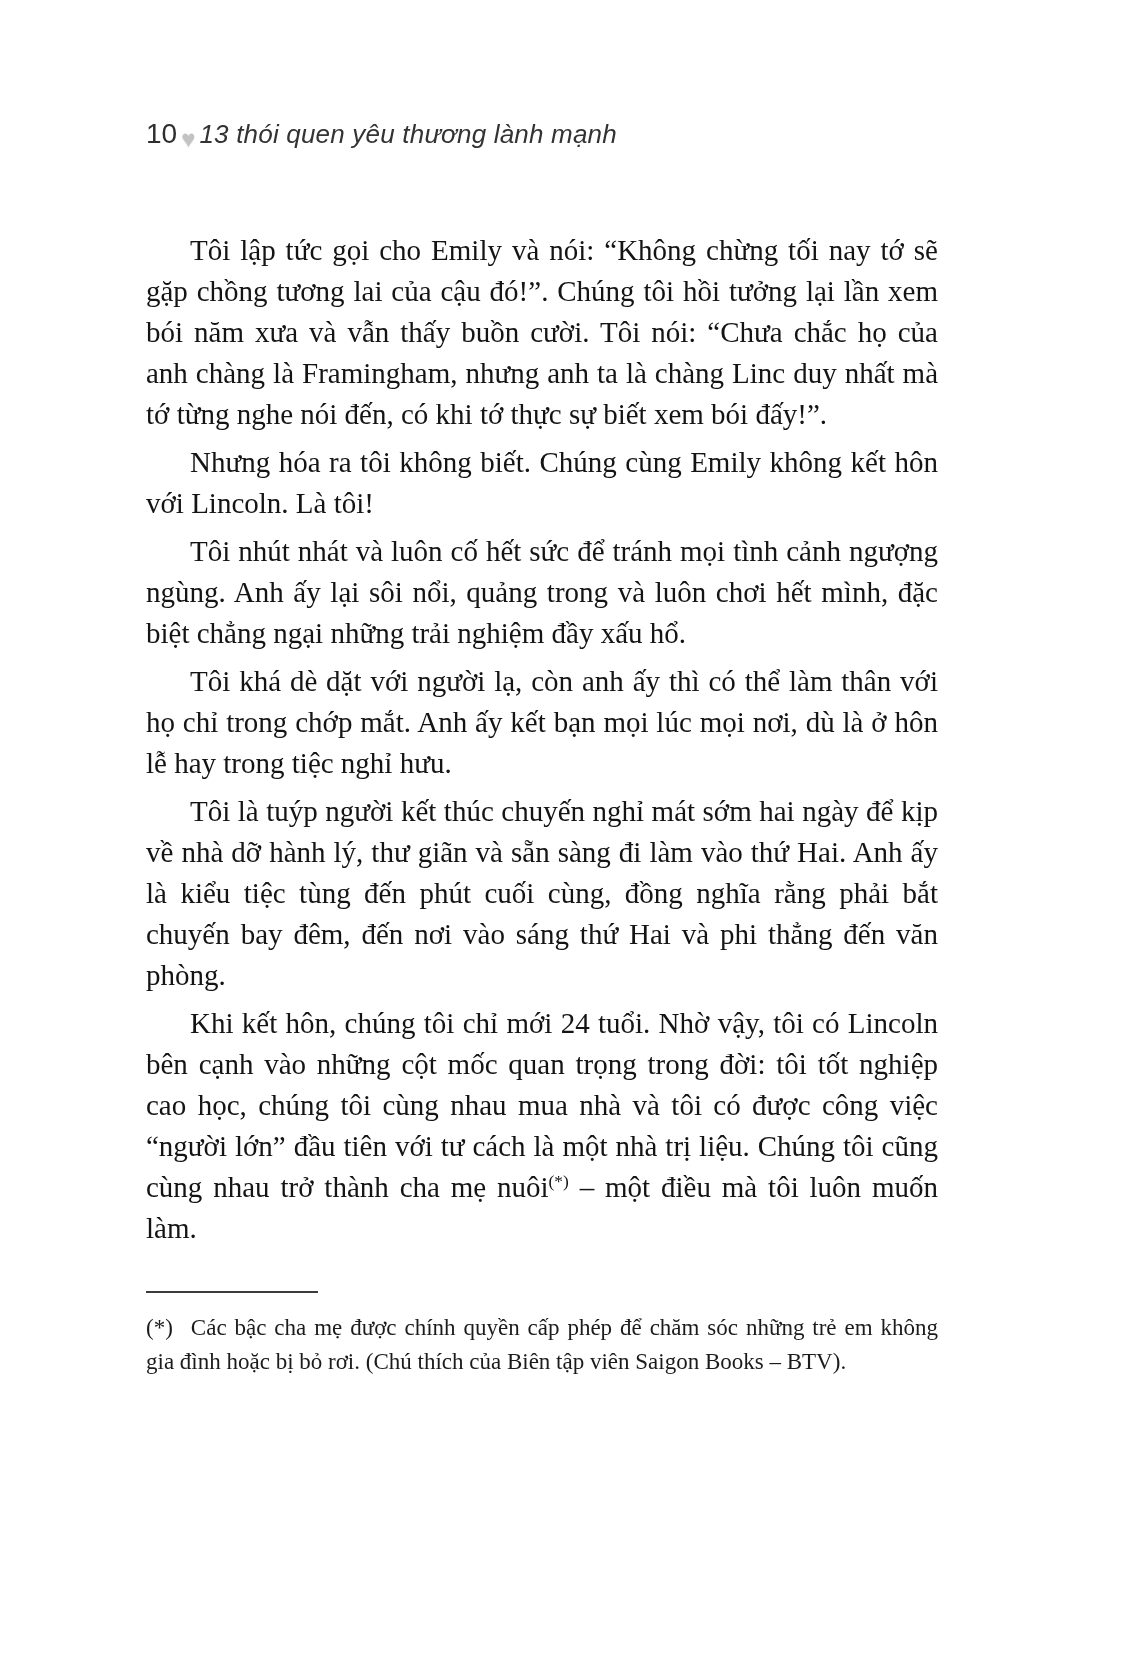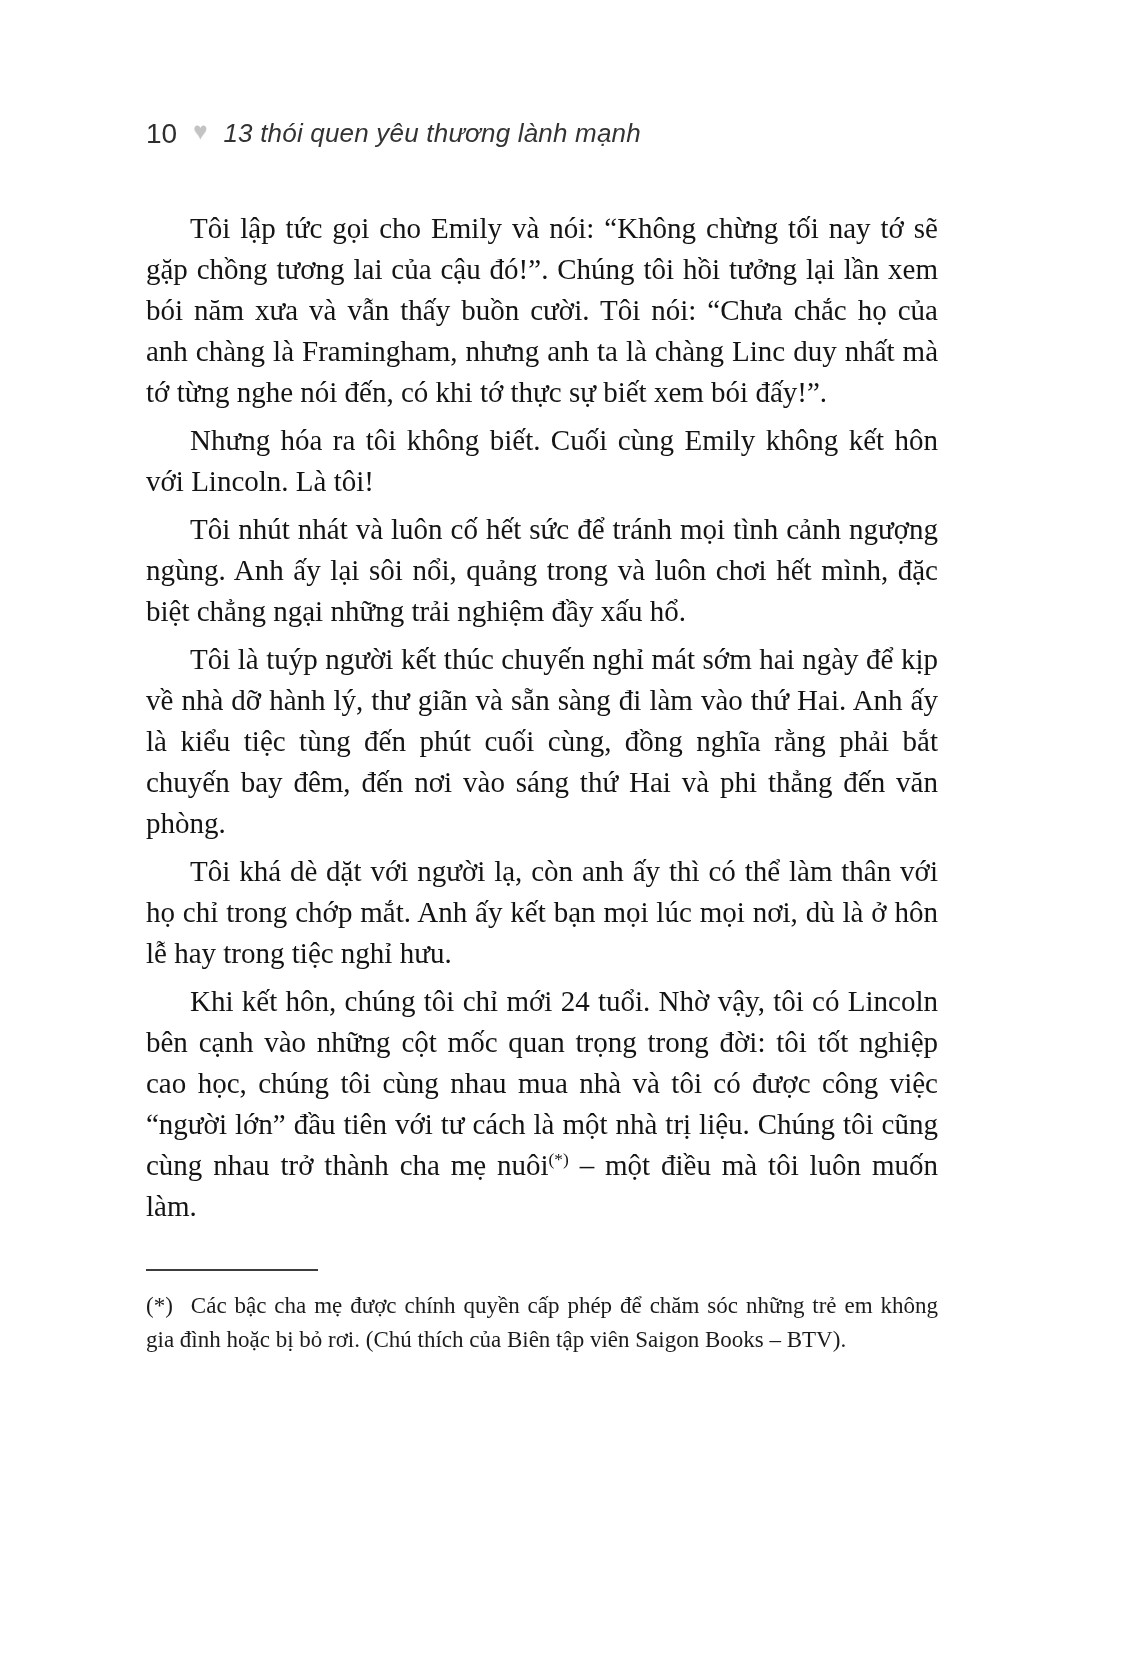--- a/index.html
+++ b/index.html
@@ -16,23 +16,23 @@
     background: #ffffff;
     box-sizing: border-box;
     padding: 118px 188px 0 146px;
     font-family: "Liberation Serif", serif;
     color: #161616;
     overflow: hidden;
   }
   
   .page-header {
     display: flex;
-    align-items: flex-start;
-    gap: 16px;
-    margin-bottom: 58px;
+    align-items: flex-end;
+    gap: 4px;
+    margin-bottom: 80px;
     white-space: nowrap;
   }
   .page-number {
     font-family: "Liberation Sans", sans-serif;
     font-size: 28px;
     font-weight: 400;
     color: #2e2e2e;
   }
   .heart-icon {
     font-size: 24px;
@@ -94,24 +94,24 @@
 <div class="page">
 
   <header class="page-header">
     <span class="page-number">10</span>
     <span class="heart-icon">♥</span>
     <span class="book-title">13 thói quen yêu thương lành mạnh</span>
   </header>
 
   <main class="body-text">
     <p>Tôi lập tức gọi cho Emily và nói: “Không chừng tối nay tớ sẽ gặp chồng tương lai của cậu đó!”. Chúng tôi hồi tưởng lại lần xem bói năm xưa và vẫn thấy buồn cười. Tôi nói: “Chưa chắc họ của anh chàng là Framingham, nhưng anh ta là chàng Linc duy nhất mà tớ từng nghe nói đến, có khi tớ thực sự biết xem bói đấy!”.</p>
-    <p>Nhưng hóa ra tôi không biết. Cuối cùng Emily không kết hôn với Lincoln. Là tôi!</p>
+    <p>Nhưng hóa ra tôi không biết. Chúng cùng Emily không kết hôn với Lincoln. Là tôi!</p>
     <p>Tôi nhút nhát và luôn cố hết sức để tránh mọi tình cảnh ngượng ngùng. Anh ấy lại sôi nổi, quảng trong và luôn chơi hết mình, đặc biệt chẳng ngại những trải nghiệm đầy xấu hổ.</p>
+    <p>Tôi khá dè dặt với người lạ, còn anh ấy thì có thể làm thân với họ chỉ trong chớp mắt. Anh ấy kết bạn mọi lúc mọi nơi, dù là ở hôn lễ hay trong tiệc nghỉ hưu.</p>
     <p>Tôi là tuýp người kết thúc chuyến nghỉ mát sớm hai ngày để kịp về nhà dỡ hành lý, thư giãn và sẵn sàng đi làm vào thứ Hai. Anh ấy là kiểu tiệc tùng đến phút cuối cùng, đồng nghĩa rằng phải bắt chuyến bay đêm, đến nơi vào sáng thứ Hai và phi thẳng đến văn phòng.</p>
-    <p>Tôi khá dè dặt với người lạ, còn anh ấy thì có thể làm thân với họ chỉ trong chớp mắt. Anh ấy kết bạn mọi lúc mọi nơi, dù là ở hôn lễ hay trong tiệc nghỉ hưu.</p>
     <p><span>Khi kết hôn, chúng tôi chỉ mới 24 tuổi. Nhờ vậy, tôi có Lincoln bên cạnh vào những cột mốc quan trọng trong đời: tôi tốt nghiệp cao học, chúng tôi cùng nhau mua nhà và tôi có được công việc “người lớn” đầu tiên với tư cách là một nhà trị liệu. Chúng tôi cũng cùng nhau trở thành cha mẹ nuôi</span><sup class="footref">(*)</sup><span> – một điều mà tôi luôn muốn làm.</span></p>
   </main>
 
   <footer class="footnote">
     <div class="footnote-rule"></div>
     <p class="footnote-text"><span class="footnote-marker">(*)</span><span>Các bậc cha mẹ được chính quyền cấp phép để chăm sóc những trẻ em không gia đình hoặc bị bỏ rơi. (Chú thích của Biên tập viên Saigon Books – BTV).</span></p>
   </footer>
 
 </div>
 

